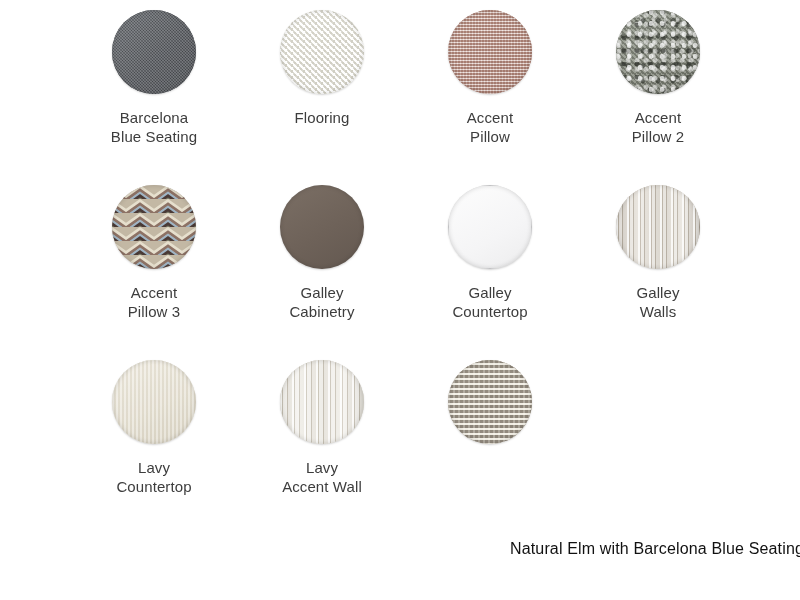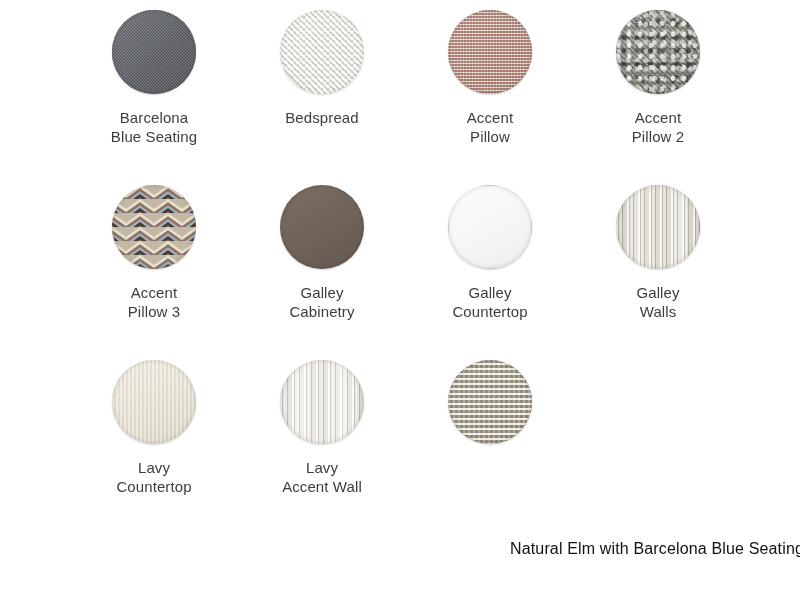--- a/index.html
+++ b/index.html
@@ -227,21 +227,21 @@
       <div class="swatch-label">Barcelona
 Blue Seating</div>
     </div>
 
     <div class="swatch-cell">
       <div class="swatch-disc-wrap">
         <div class="swatch-disc">
           <div class="tex tex-bedspread"></div>
         </div>
       </div>
-      <div class="swatch-label">Bedspread</div>
+      <div class="swatch-label">Flooring</div>
     </div>
 
     <div class="swatch-cell">
       <div class="swatch-disc-wrap">
         <div class="swatch-disc">
           <div class="tex tex-accent-pillow"></div>
         </div>
       </div>
       <div class="swatch-label">Accent
 Pillow</div>

